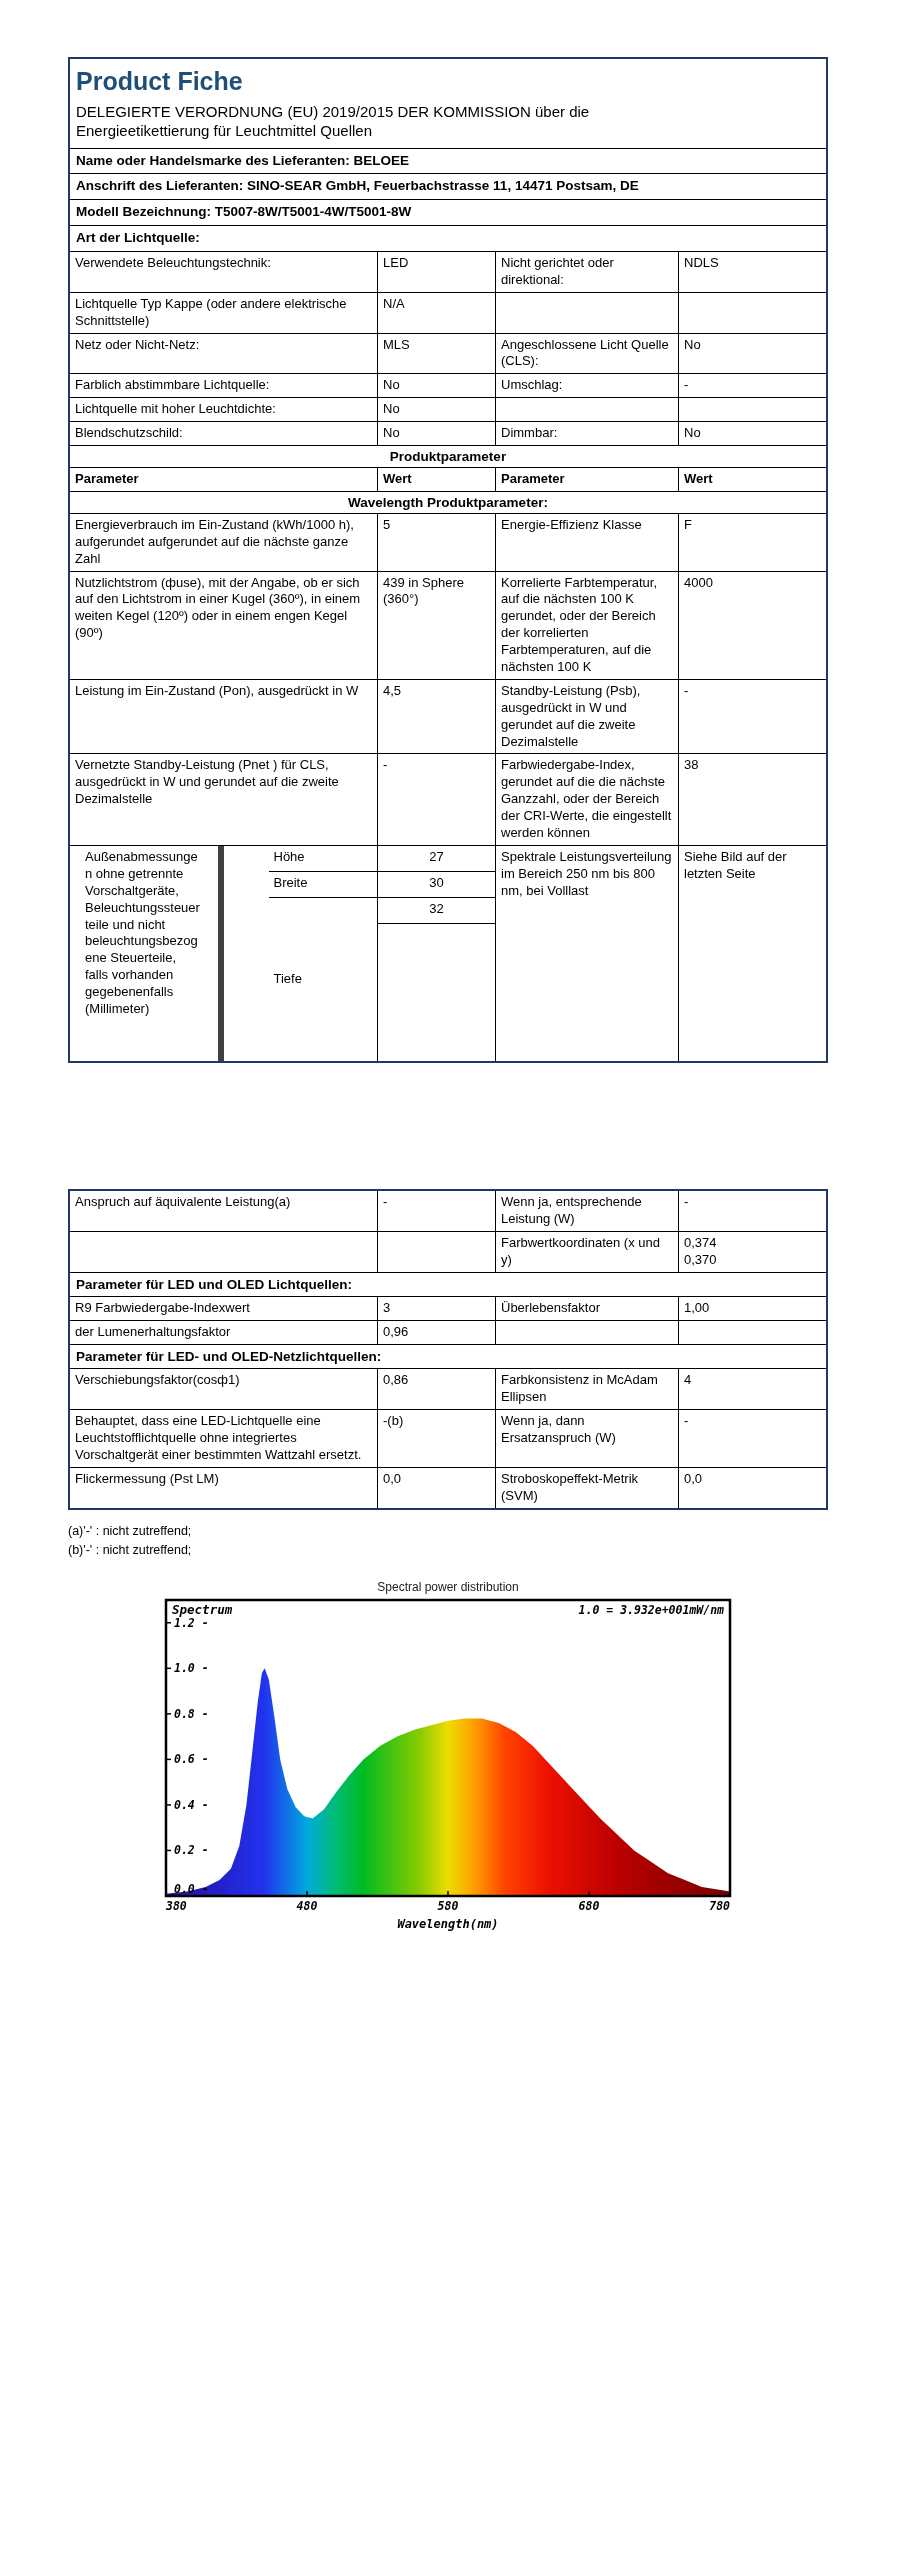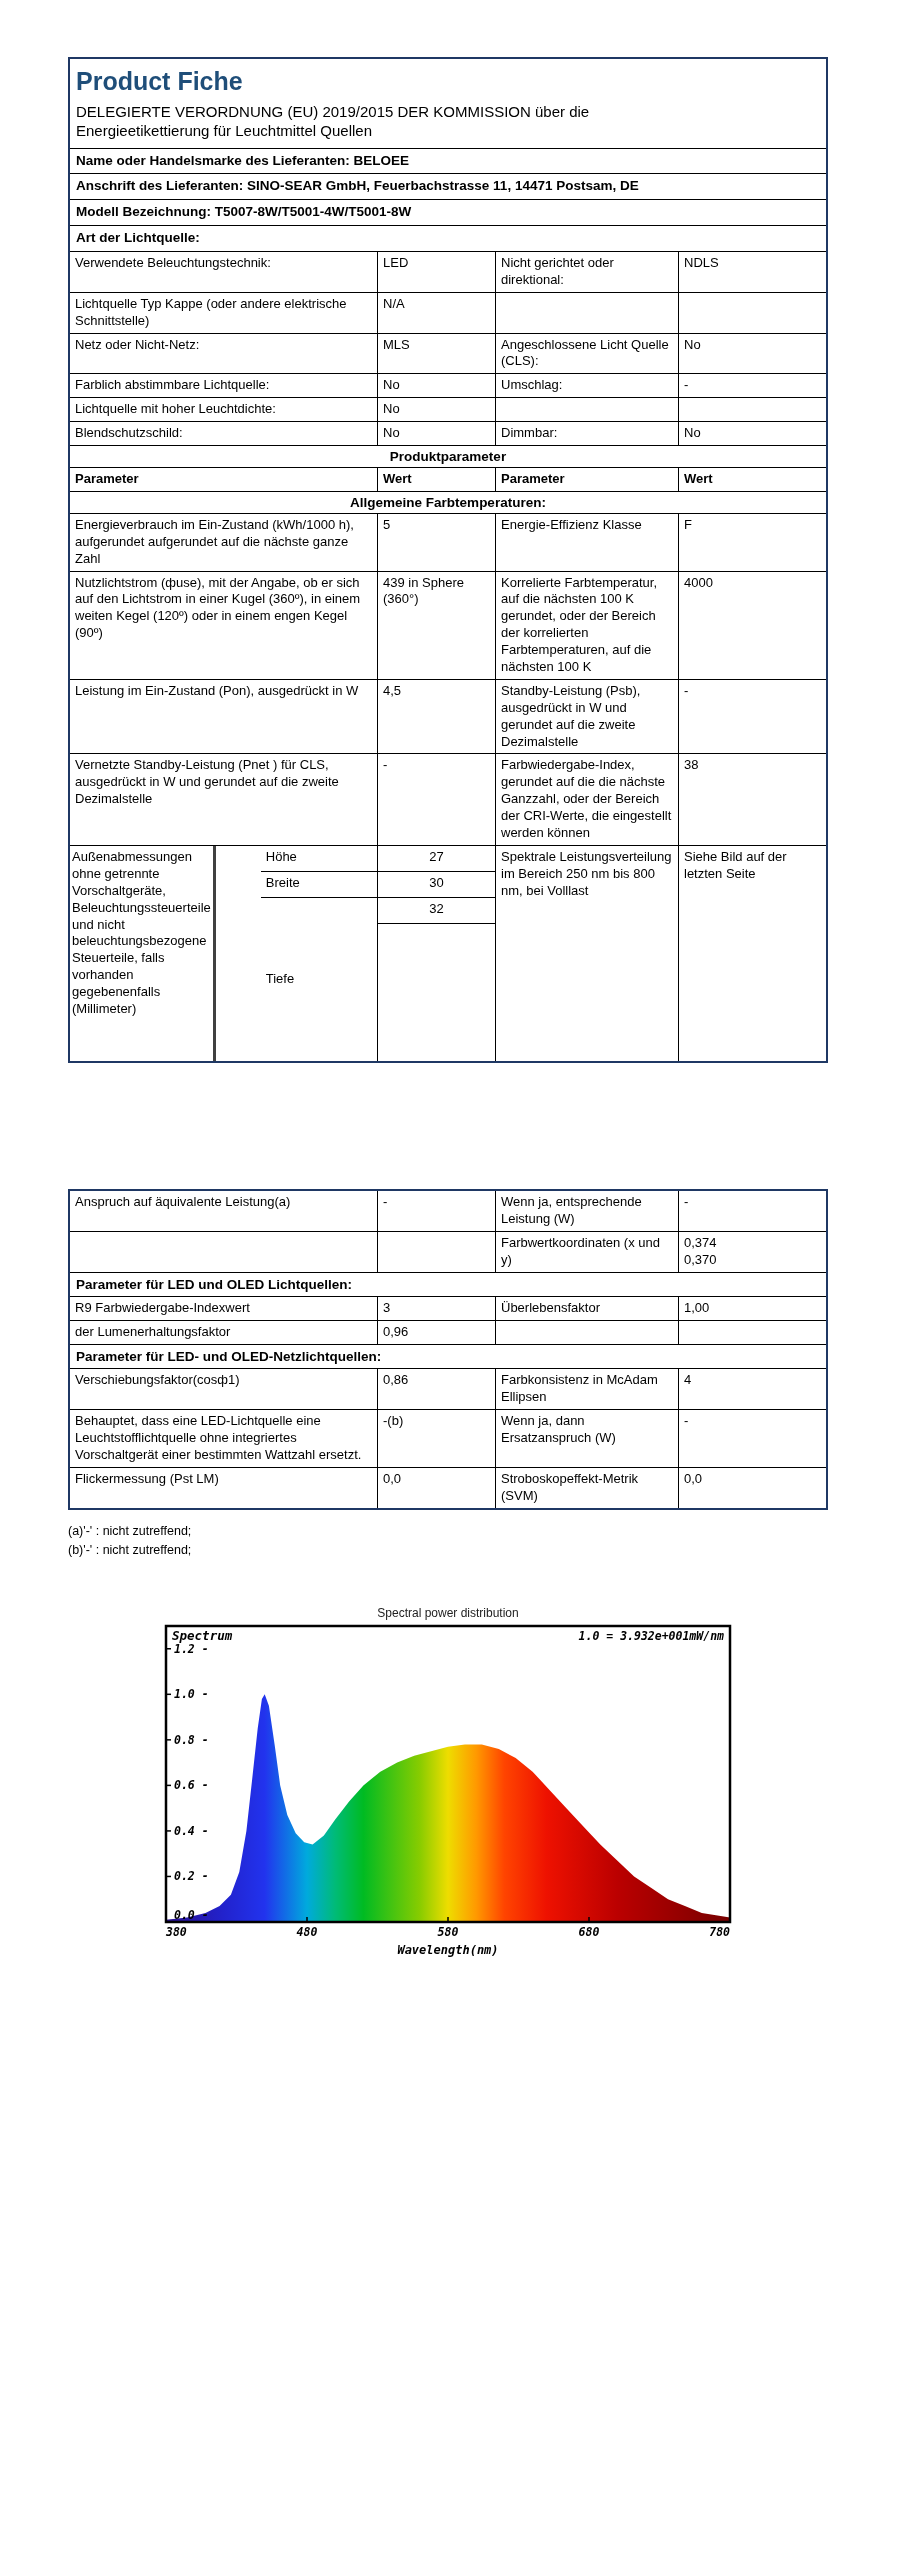--- a/index.html
+++ b/index.html
@@ -26,37 +26,37 @@
   .cell { padding: 3px 5px; overflow-wrap: break-word; word-wrap: break-word; }
   .cell + .cell { border-left: 1px solid #000; }
   .val { text-align: left; white-space: pre-line; }
   .hcell { font-weight: bold; }
   .section-header { text-align: center; font-weight: bold; font-size: 13.5px; padding: 3px; border-bottom: 1px solid #000; }
 
   
   .dims-row { min-height: 215px; }
   .dims-row.grid-row { border-bottom: none; }
   .dims-c1 { padding: 0; display: flex; }
-  .dims-label { width: 50%; border-right: 3px solid #404040; padding: 3px 2px; overflow-wrap: break-word; word-wrap: break-word; }
+  .dims-label { width: 50%; border-right: 6px solid #404040; padding: 3px 15px; overflow-wrap: break-word; word-wrap: break-word; }
   .dims-sub { width: 50%; display: flex; flex-direction: column; margin-left: 45px; }
   .dims-sub-cell { padding: 3px 5px; height: 26px; }
   .dims-sub-cell.bb { border-bottom: 1px solid #000; }
   .dims-sub-cell.grow { height: auto; flex: 1; display: flex; align-items: center; }
   .dims-vals { padding: 0; display: flex; flex-direction: column; }
   .dims-val { height: 26px; border-bottom: 1px solid #000; text-align: center; padding: 3px 5px; }
 
   
   .box2 { border: 2px solid #1f3864; margin-top: 126px; background: #fff; }
   .box2 .grid-row:last-child { border-bottom: none; }
   .full-header.grid-row { display: block; font-weight: bold; padding: 3px 6px; font-size: 13.5px; }
 
   .footnotes { margin-top: 12px; font-size: 12.5px; line-height: 1.55; }
 
   
-  .chart-block { width: 570px; margin: 46px auto 0 auto; }
+  .chart-block { width: 570px; margin: 20px auto 0 auto; }
   .chart-title { text-align: center; font-size: 12px; color: #222; margin-bottom: 3px; }
   #spectrum-svg { display: block; background: #fff; }
 </style>
 </head>
 <body>
 
 <div class="page">
 
   <div class="box1">
     <div class="doc-head">
@@ -110,21 +110,21 @@
         </div>
       </div>
 
     <div class="section-header">Produktparameter</div>
     <div id="col-headers" class="grid-row">
         <div class="cell hcell">Parameter</div>
         <div class="cell hcell">Wert</div>
         <div class="cell hcell">Parameter</div>
         <div class="cell hcell">Wert</div>
       </div>
-    <div class="section-header">Allgemeine Farbtemperaturen:</div>
+    <div class="section-header">Wavelength Produktparameter:</div>
 
     <div id="param-rows">
         <div class="grid-row">
           <div class="cell c1">Energieverbrauch im Ein-Zustand (kWh/1000 h), aufgerundet aufgerundet auf die nächste ganze Zahl</div>
           <div class="cell c2 val">5</div>
           <div class="cell c3">Energie-Effizienz Klasse</div>
           <div class="cell c4 val">F</div>
         </div>
         <div class="grid-row">
           <div class="cell c1">Nutzlichtstrom (фuse), mit der Angabe, ob er sich auf den Lichtstrom in einer Kugel (360º), in einem weiten Kegel (120º) oder in einem engen Kegel (90º)</div>

